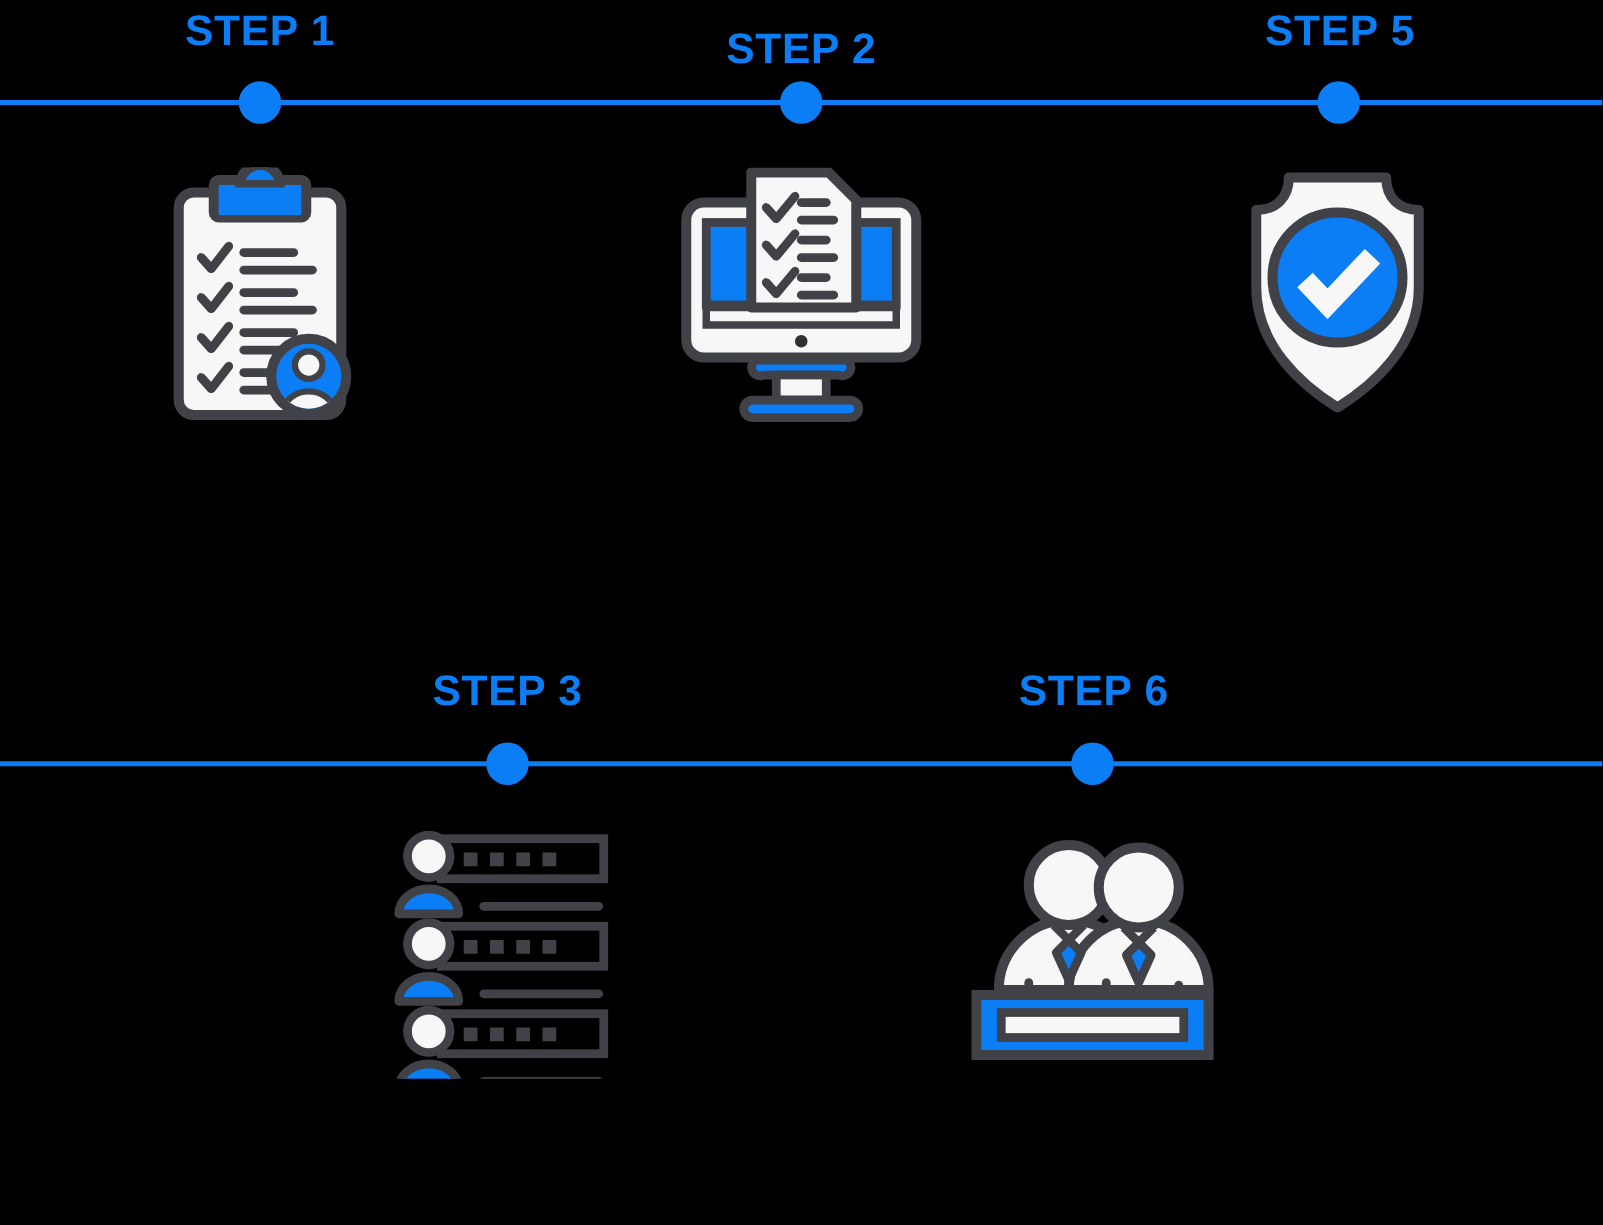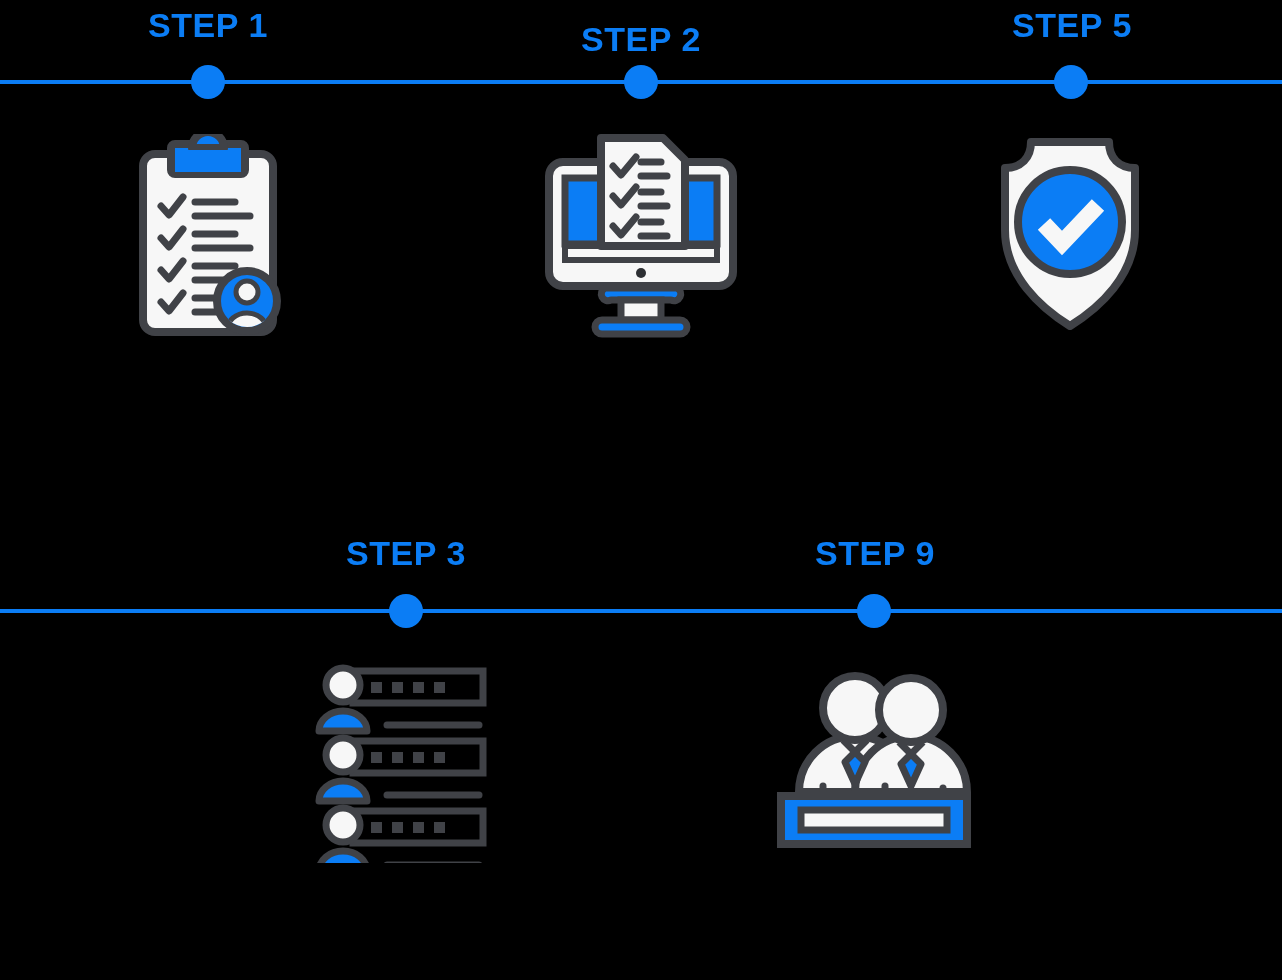--- a/index.html
+++ b/index.html
@@ -207,21 +207,21 @@
           <rect x="102" y="159" width="11" height="11"></rect>
           <rect x="123" y="159" width="11" height="11"></rect>
         </g>
         <circle cx="32" cy="162" r="17" fill="#f7f7f7" stroke="#404247" stroke-width="7"></circle>
         <path d="M8 208 a24 20 0 0 1 48 0 z" fill="#0b7df5" stroke="#404247" stroke-width="7" stroke-linejoin="round"></path>
         <path d="M76 202 h92" stroke="#404247" stroke-width="7" stroke-linecap="round"></path>
       </g>
     </svg>
   </div>
 
-  <div class="step-label" style="left:875px; top:536px;">STEP 9</div>
+  <div class="step-label" style="left:875px; top:536px;">STEP 6</div>
   <div class="node" style="left:874px; top:611px;"></div>
 
   <div class="icon-slot" style="left:874px; top:668px;">
     <svg width="194" height="182" viewBox="0 0 194 182">
 
       <path d="M22 124 a56 56 0 0 1 112 0 z" fill="#f7f7f7" stroke="#404247" stroke-width="8" stroke-linejoin="round"></path>
 
       <path d="M78 124 a56 56 0 0 1 112 0 z" fill="#f7f7f7" stroke="#404247" stroke-width="8" stroke-linejoin="round"></path>
 
       <circle cx="78" cy="40" r="32" fill="#f7f7f7" stroke="#404247" stroke-width="8"></circle>

